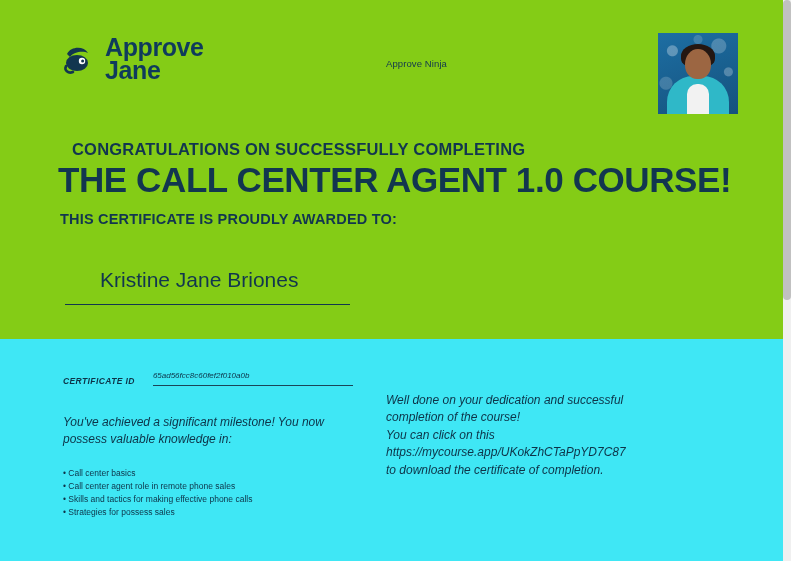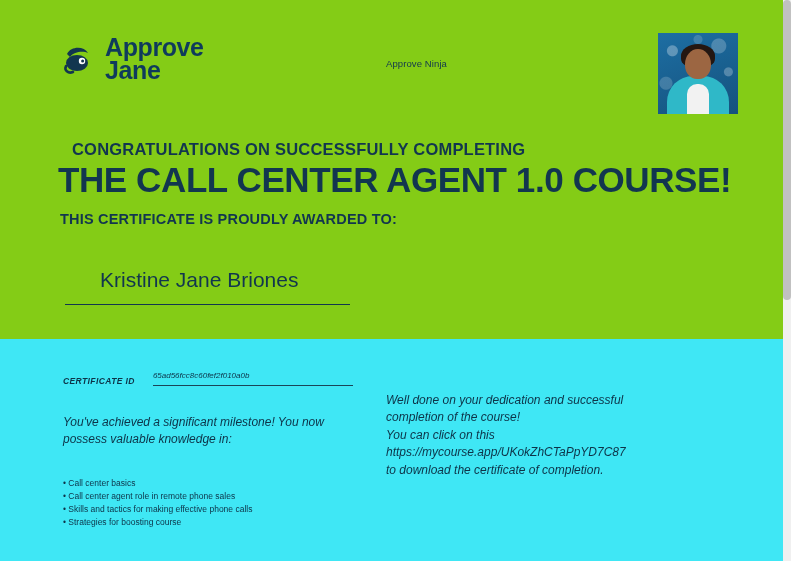--- a/index.html
+++ b/index.html
@@ -192,21 +192,21 @@
     color: #0d3348;
   }
   .note {
     margin-top: 28px;
     font-size: 12px;
     line-height: 1.45;
     color: #0d3348;
     font-style: italic;
   }
   .bullets {
-    margin-top: 28px;
+    margin-top: 18px;
     font-size: 8.5px;
     line-height: 1.55;
     color: #0d3348;
   }
   .scrollbar-track {
     position: absolute;
     right: 0;
     top: 0;
     width: 8px;
     height: 561px;
@@ -269,21 +269,21 @@
         <span class="field-label">CERTIFICATE ID</span>
         <span class="field-value-wrap">
           <span class="field-value">65ad56fcc8c60fef2f010a0b</span>
         </span>
       </div>
       <div class="note">You've achieved a significant milestone! You now possess valuable knowledge in:</div>
       <div class="bullets">
         <div>• Call center basics</div>
         <div>• Call center agent role in remote phone sales</div>
         <div>• Skills and tactics for making effective phone calls</div>
-        <div>• Strategies for boosting course</div>
+        <div>• Strategies for possess sales</div>
       </div>
     </div>
 
     <div class="col-right">
       <div class="note">
         <div>Well done on your dedication and successful completion of the course!</div>
         <div>You can click on this https://mycourse.app/UKokZhCTaPpYD7C87</div>
         <div>to download the certificate of completion.</div>
       </div>
     </div>

